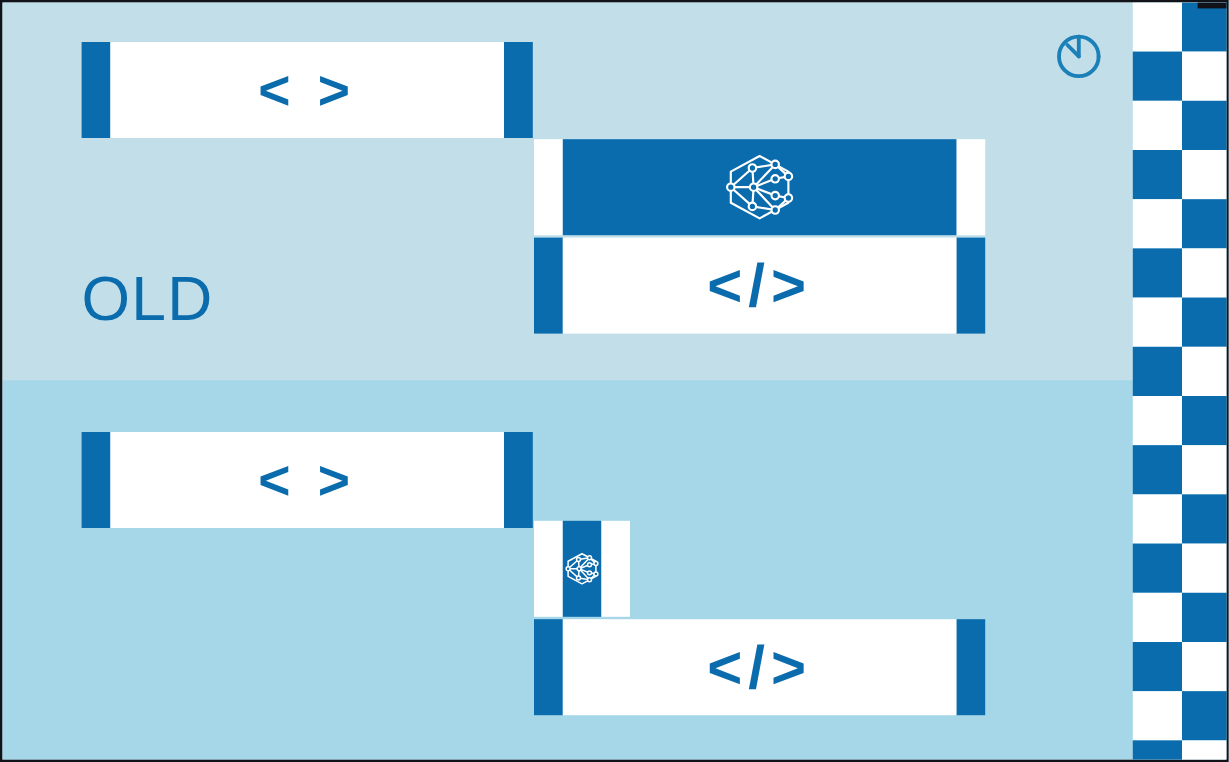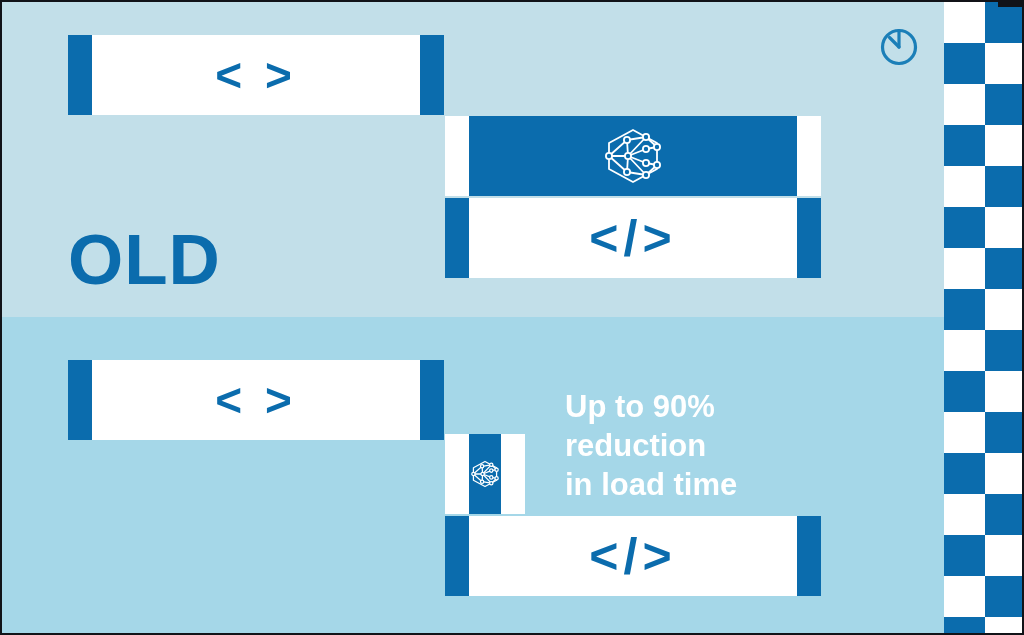--- a/index.html
+++ b/index.html
@@ -36,22 +36,22 @@
   .half-new {
     top: 315px;
     height: 316px;
     background: #a5d7e8;
   }
 
   
   .section-label {
     position: absolute;
     color: #0b6cad;
-    font-weight: 700;
-    font-size: 71px;
+    font-weight: 400;
+    font-size: 52px;
     line-height: 1;
     letter-spacing: 1px;
     font-family: "Liberation Sans", sans-serif;
     white-space: nowrap;
   }
   .label-old { left: 66px; top: 222px; }
   .label-new { left: 66px; top: 523px; }
 
   
   .bar {
@@ -247,25 +247,20 @@
 
   <div class="bar" id="bar-new-bottom">
     <div class="cap"></div>
     <div class="body">
       <span class="glyph glyph-lg">&lt;/&gt;</span>
     </div>
     <div class="cap"></div>
   </div>
 
 
-  <div class="callout">
-    <div>Up to 90%</div>
-    <div>reduction</div>
-    <div>in load time</div>
-  </div>
 
   <span id="timer-icon">
     <svg viewBox="0 0 42 42" width="42" height="42" fill="none" stroke="#1b7fb8" stroke-width="3.2" stroke-linecap="round">
 
       <path d="M21 4.5 A16.5 16.5 0 1 0 37.5 21"></path>
 
       <path d="M21 4.5 A16.5 16.5 0 0 1 37.5 21"></path>
 
       <path d="M21 5 L21 21"></path>
 

